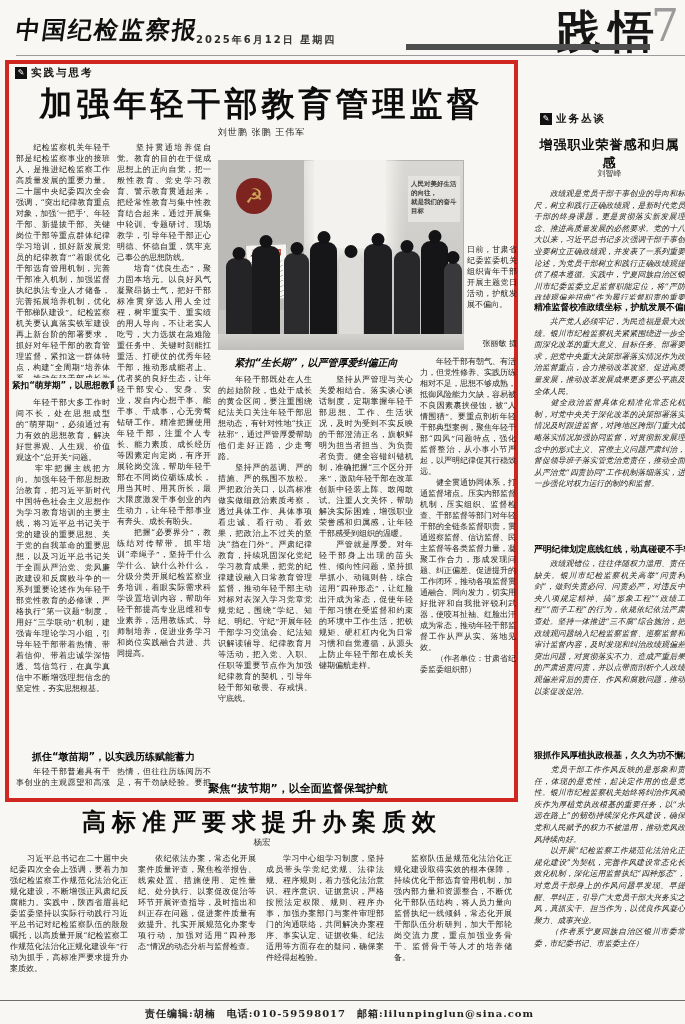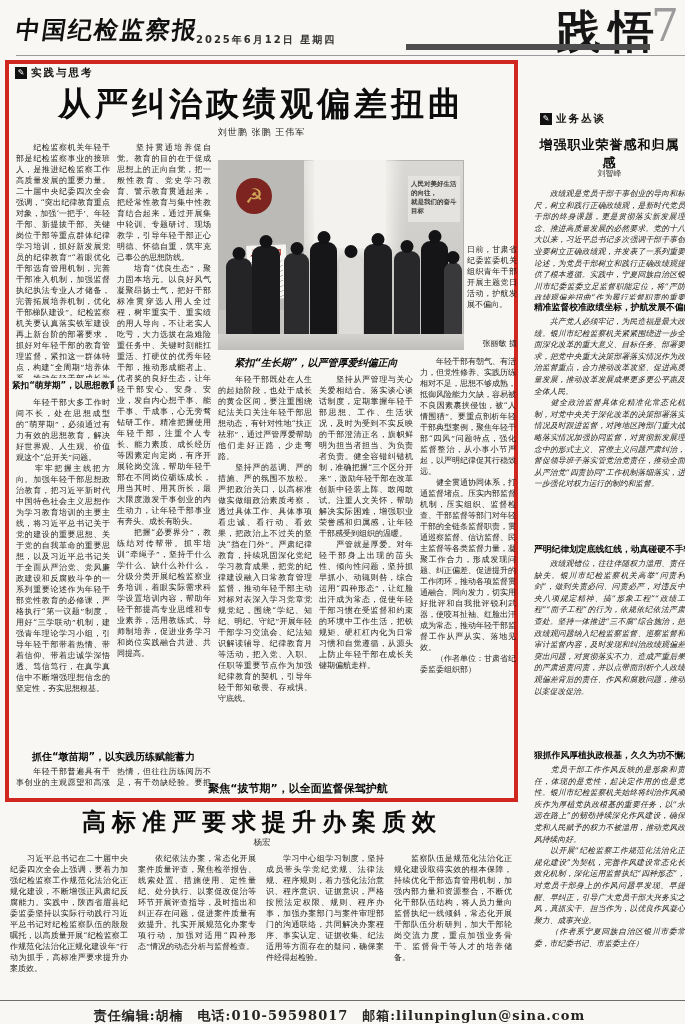--- a/index.html
+++ b/index.html
@@ -77,39 +77,39 @@
   
   #b-title { left:8px; top:806px; width:508px; text-align:center; font-family:"DejaVu Serif", serif; font-weight:bold; font-size:24px; letter-spacing:6px; color:#0d0d0d; }
   #b-byline { left:8px; top:837px; width:508px; text-align:center; font-size:8.5px; color:#333; }
   #b-col1 { left:10px;  top:853px; width:118px; height:145px; }
   #b-col2 { left:138px; top:853px; width:118px; height:145px; }
   #b-col3 { left:266px; top:853px; width:118px; height:145px; }
   #b-col4 { left:394px; top:853px; width:118px; height:145px; }
 
   
   #footer-rule { left:0; top:1000px; width:685px; height:1px; background:#6e6e6e; }
-  #footer-text { left:0; top:1007px; width:679px; text-align:center; font-size:13px; font-weight:bold; color:#242424; font-family:"DejaVu Serif", serif; letter-spacing:1px; }
+  #footer-text { left:0; top:1007px; width:679px; text-align:center; font-size:10px; font-weight:bold; color:#242424; font-family:"DejaVu Serif", serif; letter-spacing:1px; }
 </style>
 </head>
 <body>
 
 <div class="abs" id="masthead-logo">中国纪检监察报</div>
 <div class="abs" id="masthead-date">2025年6月12日 星期四</div>
 <div class="abs" id="section-name">践悟</div>
 <div class="abs" id="section-bar"></div>
 <div class="abs" id="page-number">7</div>
 <div class="abs" id="header-rule"></div>
 
 <div class="abs" id="red-box"></div>
 
 <div class="abs kicker" id="main-kicker">
   <span class="kicker-icon">✎</span>
   <span class="kicker-label">实践与思考</span>
 </div>
-<div class="abs" id="main-title">从严纠治政绩观偏差扭曲</div>
+<div class="abs" id="main-title">加强年轻干部教育管理监督</div>
 <div class="abs" id="main-byline">刘世鹏 张鹏 王伟军</div>
 
 <div class="abs bodytext" id="m-col1a">　　纪检监察机关年轻干部是纪检监察事业的接班人，是推进纪检监察工作高质量发展的重要力量。二十届中央纪委四次全会强调，“突出纪律教育重点对象，加强‘一把手’、年轻干部、新提拔干部、关键岗位干部等重点群体纪律学习培训，抓好新发展党员的纪律教育”“着眼优化干部选育管用机制，完善干部准入机制，加强监督执纪执法专业人才储备，完善拓展培养机制，优化干部梯队建设”。纪检监察机关要认真落实铁军建设再上新台阶的部署要求，抓好对年轻干部的教育管理监督，紧扣这一群体特点，构建“全周期”培养体系，推动年轻干部成长为忠诚可靠、堪当重任的栋梁之才。</div>
 <div class="abs subhead" id="m-sub1">紧扣“萌芽期”，以思想教育凝心铸魂</div>
 <div class="abs bodytext" id="m-col1b">　　年轻干部大多工作时间不长，处在思想成型的“萌芽期”，必须通过有力有效的思想教育，解决好世界观、人生观、价值观这个“总开关”问题。
 　　牢牢把握主线把方向。加强年轻干部思想政治教育，把习近平新时代中国特色社会主义思想作为学习教育培训的主要主线，将习近平总书记关于党的建设的重要思想、关于党的自我革命的重要思想，以及习近平总书记关于全面从严治党、党风廉政建设和反腐败斗争的一系列重要论述作为年轻干部党性教育的必修课，严格执行“第一议题”制度，用好“三学联动”机制，建强青年理论学习小组，引导年轻干部带着热情、带着信仰、带着忠诚学深悟透、笃信笃行，在真学真信中不断增强理想信念的坚定性，夯实思想根基。</div>
 <div class="abs bodytext" id="m-col2">　　坚持贯通培养促自觉。教育的目的在于促成思想上的正向自觉，把一般性教育、党史学习教育、警示教育贯通起来，把经常性教育与集中性教育结合起来，通过开展集中轮训、专题研讨、现场教学，引导年轻干部正心明德、怀德自重，筑牢克己奉公的思想防线。
 　　培育“优良生态”，聚力固本培元。以良好风气凝聚昂扬士气，把好干部标准贯穿选人用人全过程，树牢重实干、重实绩的用人导向，不让老实人吃亏，大力选拔在急难险重任务中、关键时刻能扛重活、打硬仗的优秀年轻干部，推动形成能者上、优者奖的良好生态，让年轻干部安心、安身、安业，发自内心想干事、能干事、干成事，心无旁骛钻研工作。精准把握使用年轻干部，注重个人专长、能力素质、成长经历等因素定向定岗，有序开展轮岗交流，帮助年轻干部在不同岗位砺练成长，用当其时、用其所长，最大限度激发干事创业的内生动力，让年轻干部事业有奔头、成长有盼头。
 　　把握“必要界分”，教练结对传帮带。抓牢培训“牵绳子”，坚持干什么学什么、缺什么补什么，分级分类开展纪检监察业务培训，着眼实际需求科学设置培训内容，帮助年轻干部提高专业思维和专业素养，活用教练式、导师制培养，促进业务学习和岗位实践融合共进、共同提高。</div>
 <div class="abs subhead" id="m-sub3">抓住“墩苗期”，以实践历练赋能蓄力</div>

